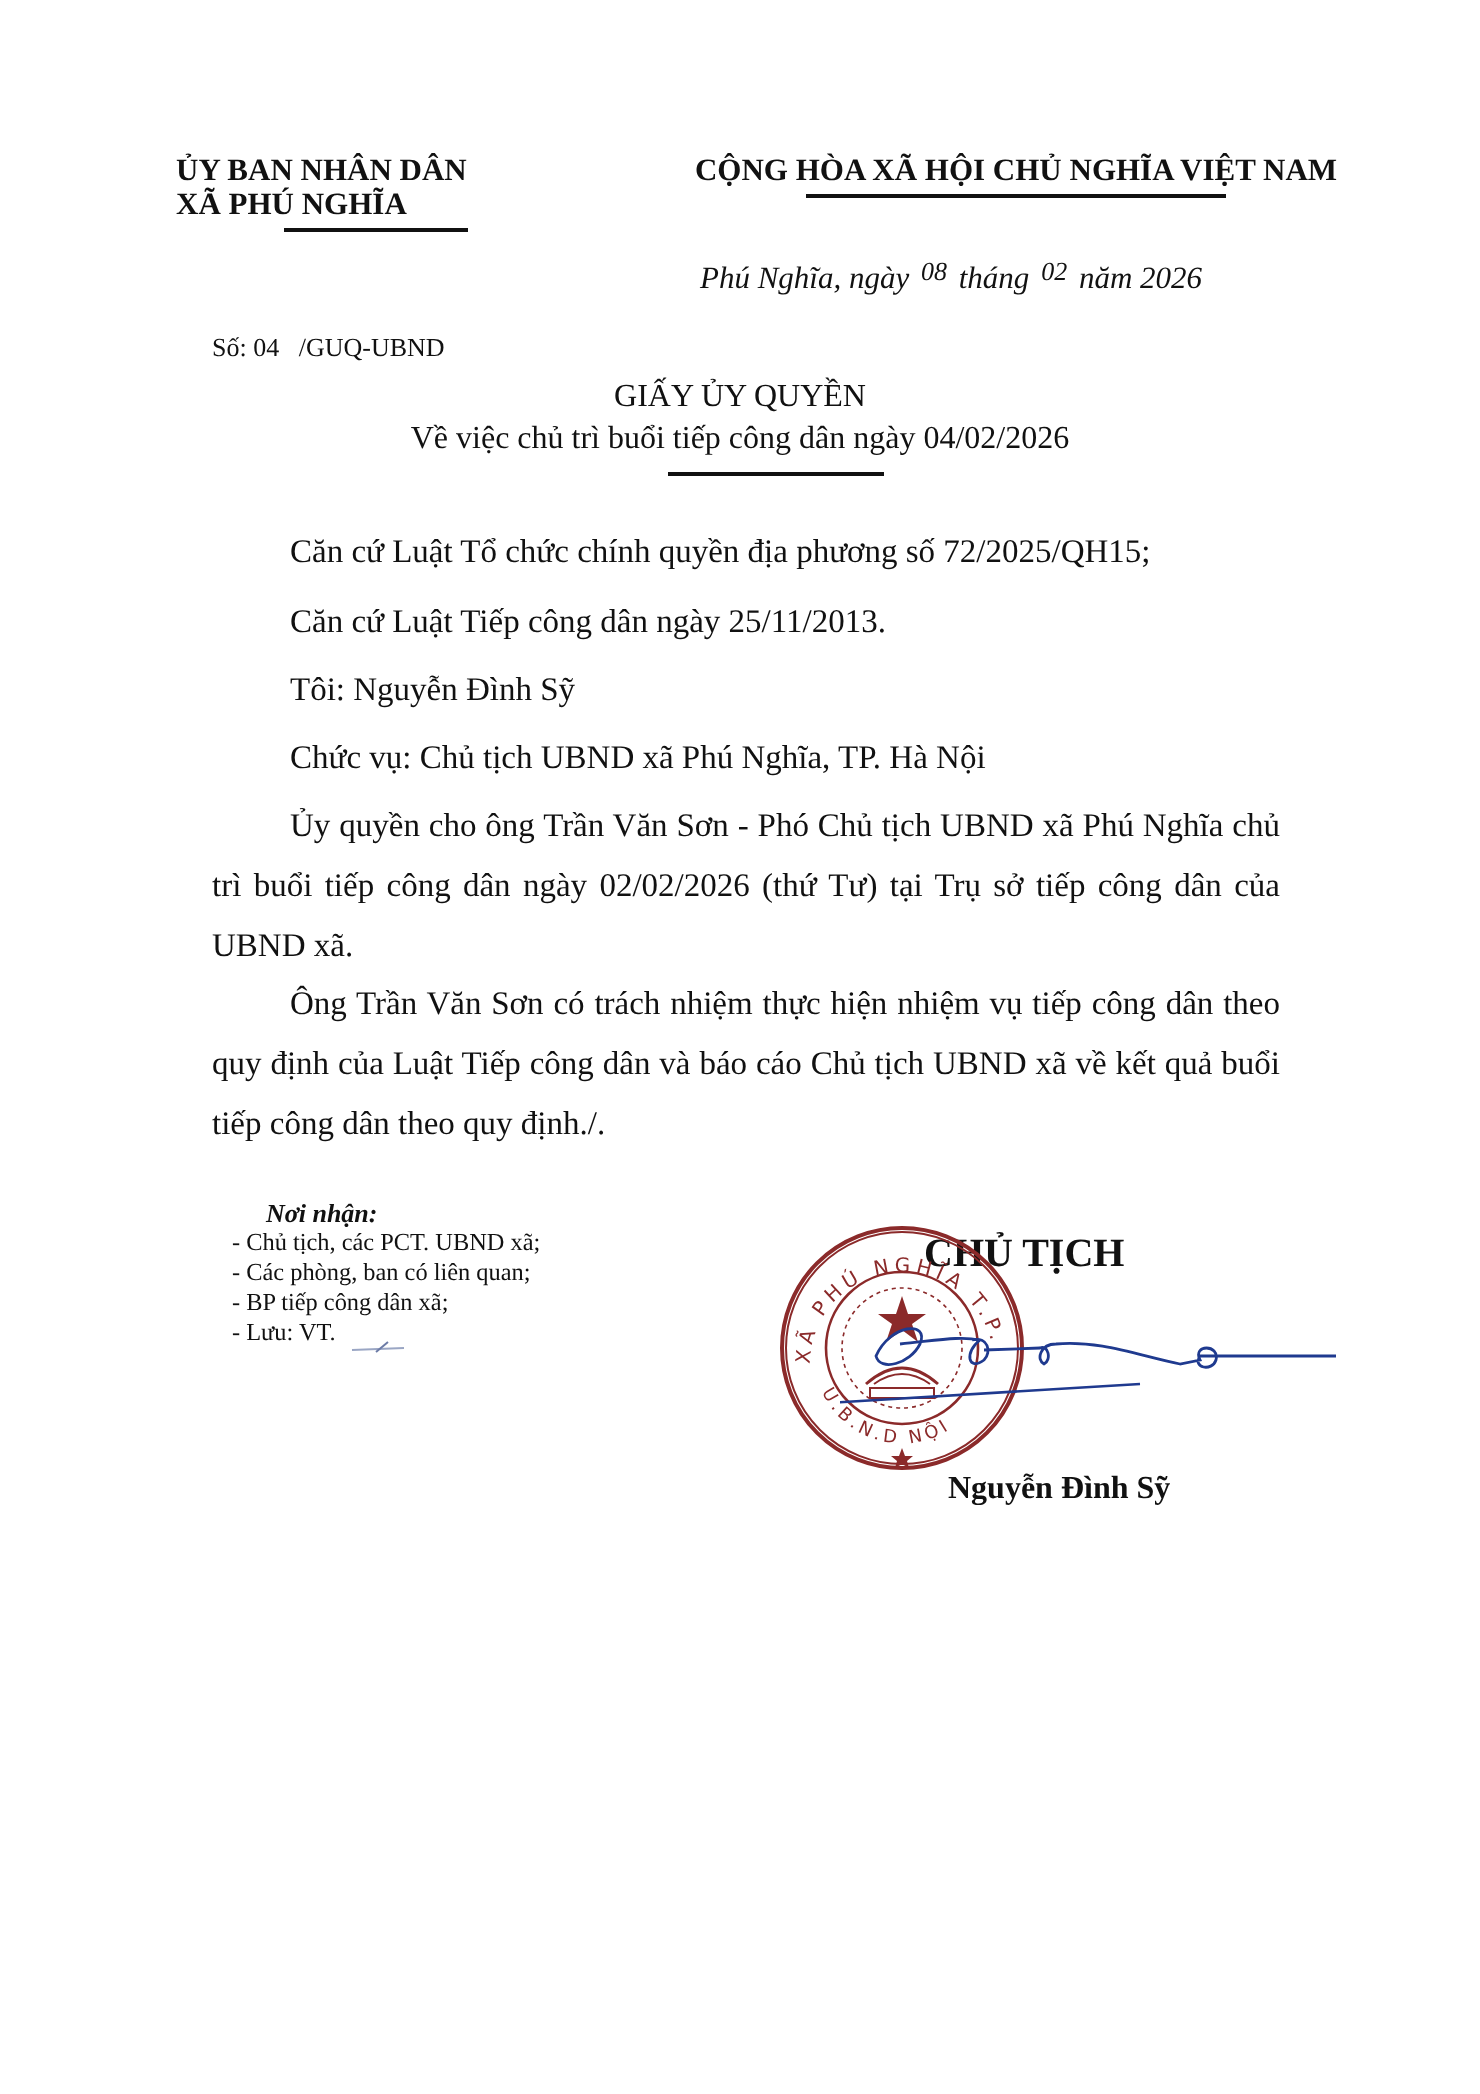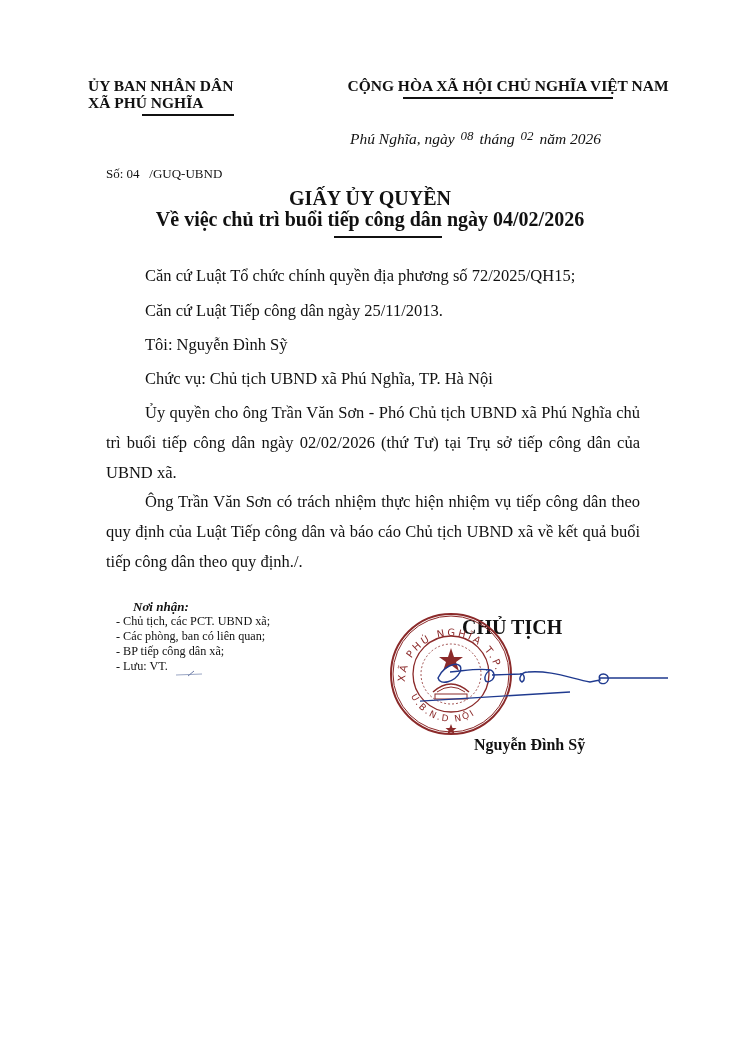--- a/index.html
+++ b/index.html
@@ -12,21 +12,21 @@
     .hdr-left .rule { width: 92px; height: 1.5px; background: #111; margin: 3px auto 0; }
     .docno { left: 106px; top: 126px; font-size: 13px; margin-top: 40px; }
 
     
     .hdr-right { left: 298px; top: 77px; width: 420px; text-align: center; font-size: 15.5px; font-weight: bold; line-height: 17px; }
     .hdr-right .rule { width: 210px; height: 1.5px; background: #111; margin: 3px auto 0; }
     .dateline { left: 350px; top: 128px; font-size: 15.5px; font-style: italic; }
     .dateline sup { font-size: 13px; vertical-align: 4px; margin: 0 2px; }
 
     
-    .title { left: 0; width: 740px; top: 188px; text-align: center; font-size: 20px; font-weight: bold; line-height: 21px; }
+    .title { left: 0; width: 740px; top: 188px; text-align: center; font-size: 16px; font-weight: normal; line-height: 21px; }
     .title-rule { left: 334px; top: 236px; width: 108px; height: 1.5px; background: #111; }
 
     
     .body-line { font-size: 16.5px; }
     .para { left: 106px; width: 534px; font-size: 16.5px; line-height: 30px; text-align: justify; text-indent: 39px; white-space: normal; }
 
     
     .recv { left: 116px; top: 599px; font-size: 12.2px; line-height: 15px; }
     .recv .head { font-weight: bold; font-style: italic; font-size: 13px; margin-left: 17px; }
 

